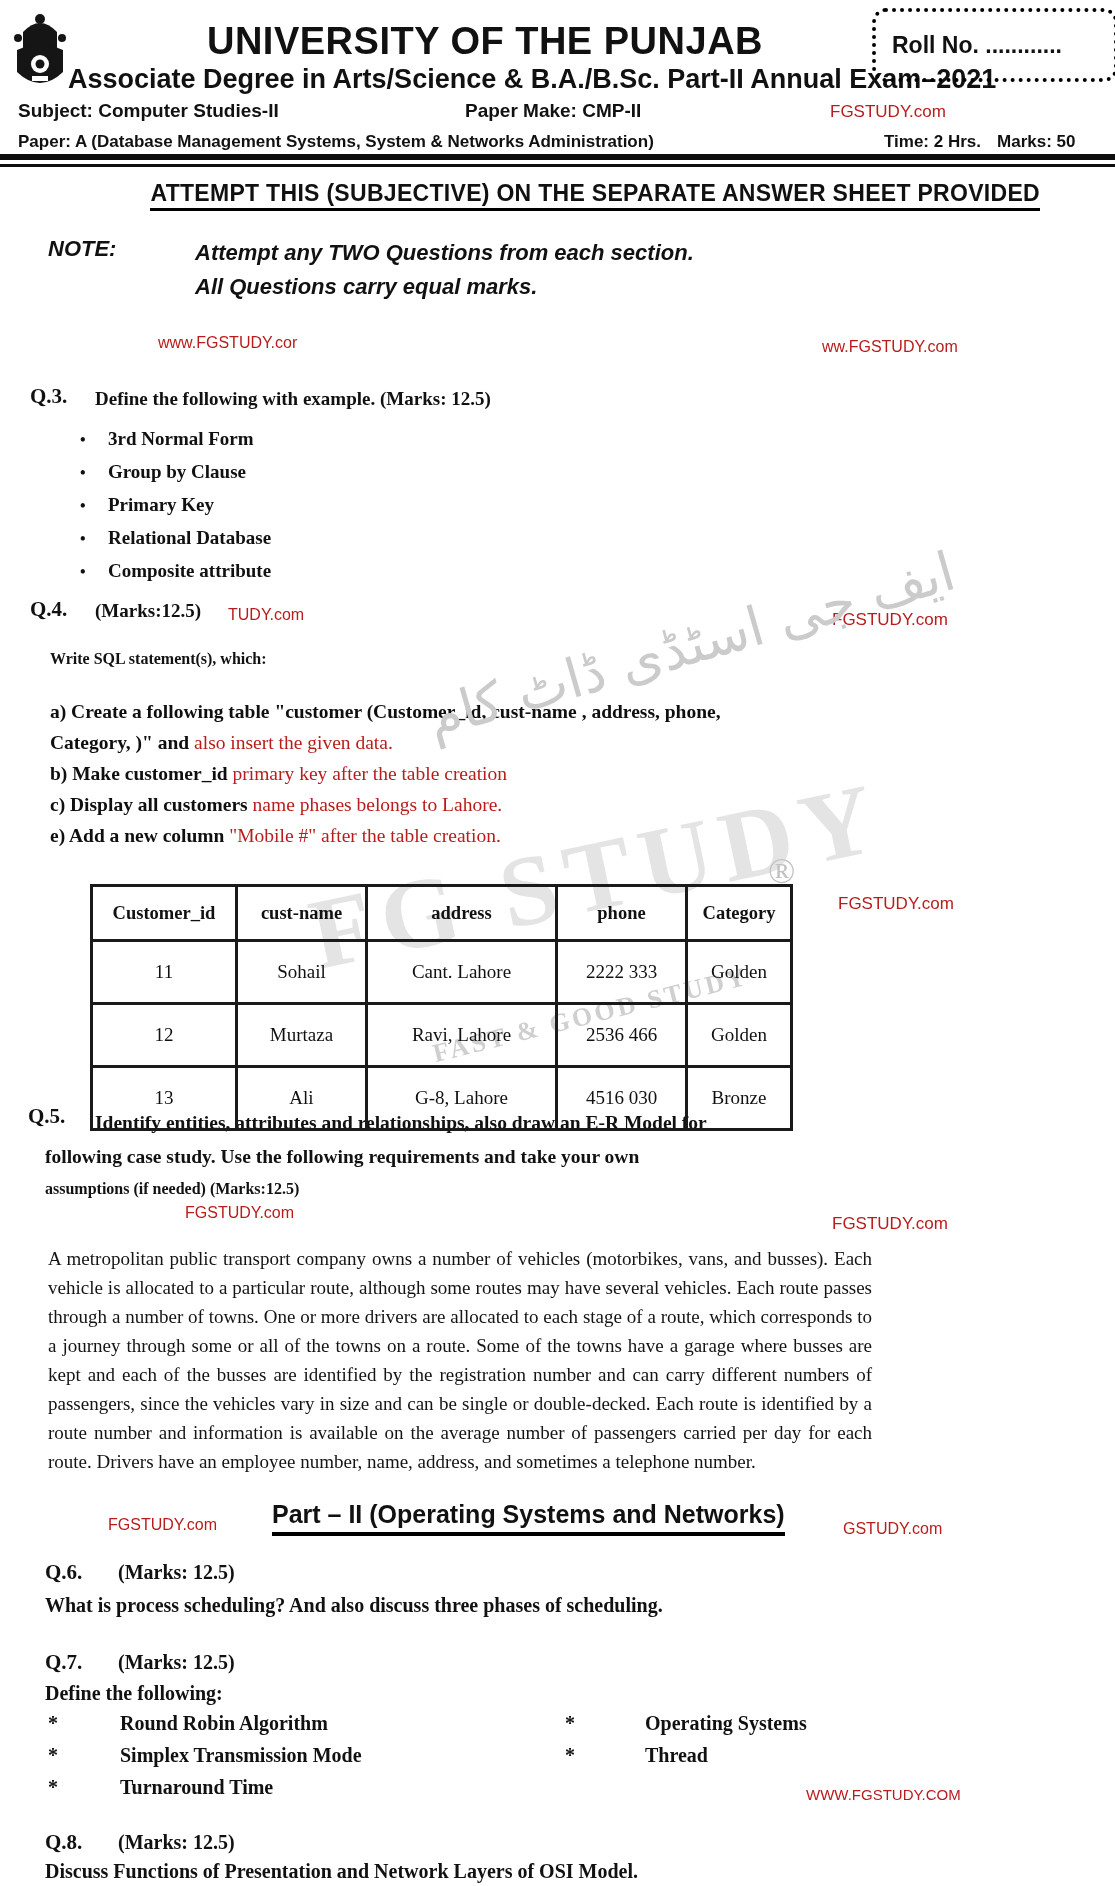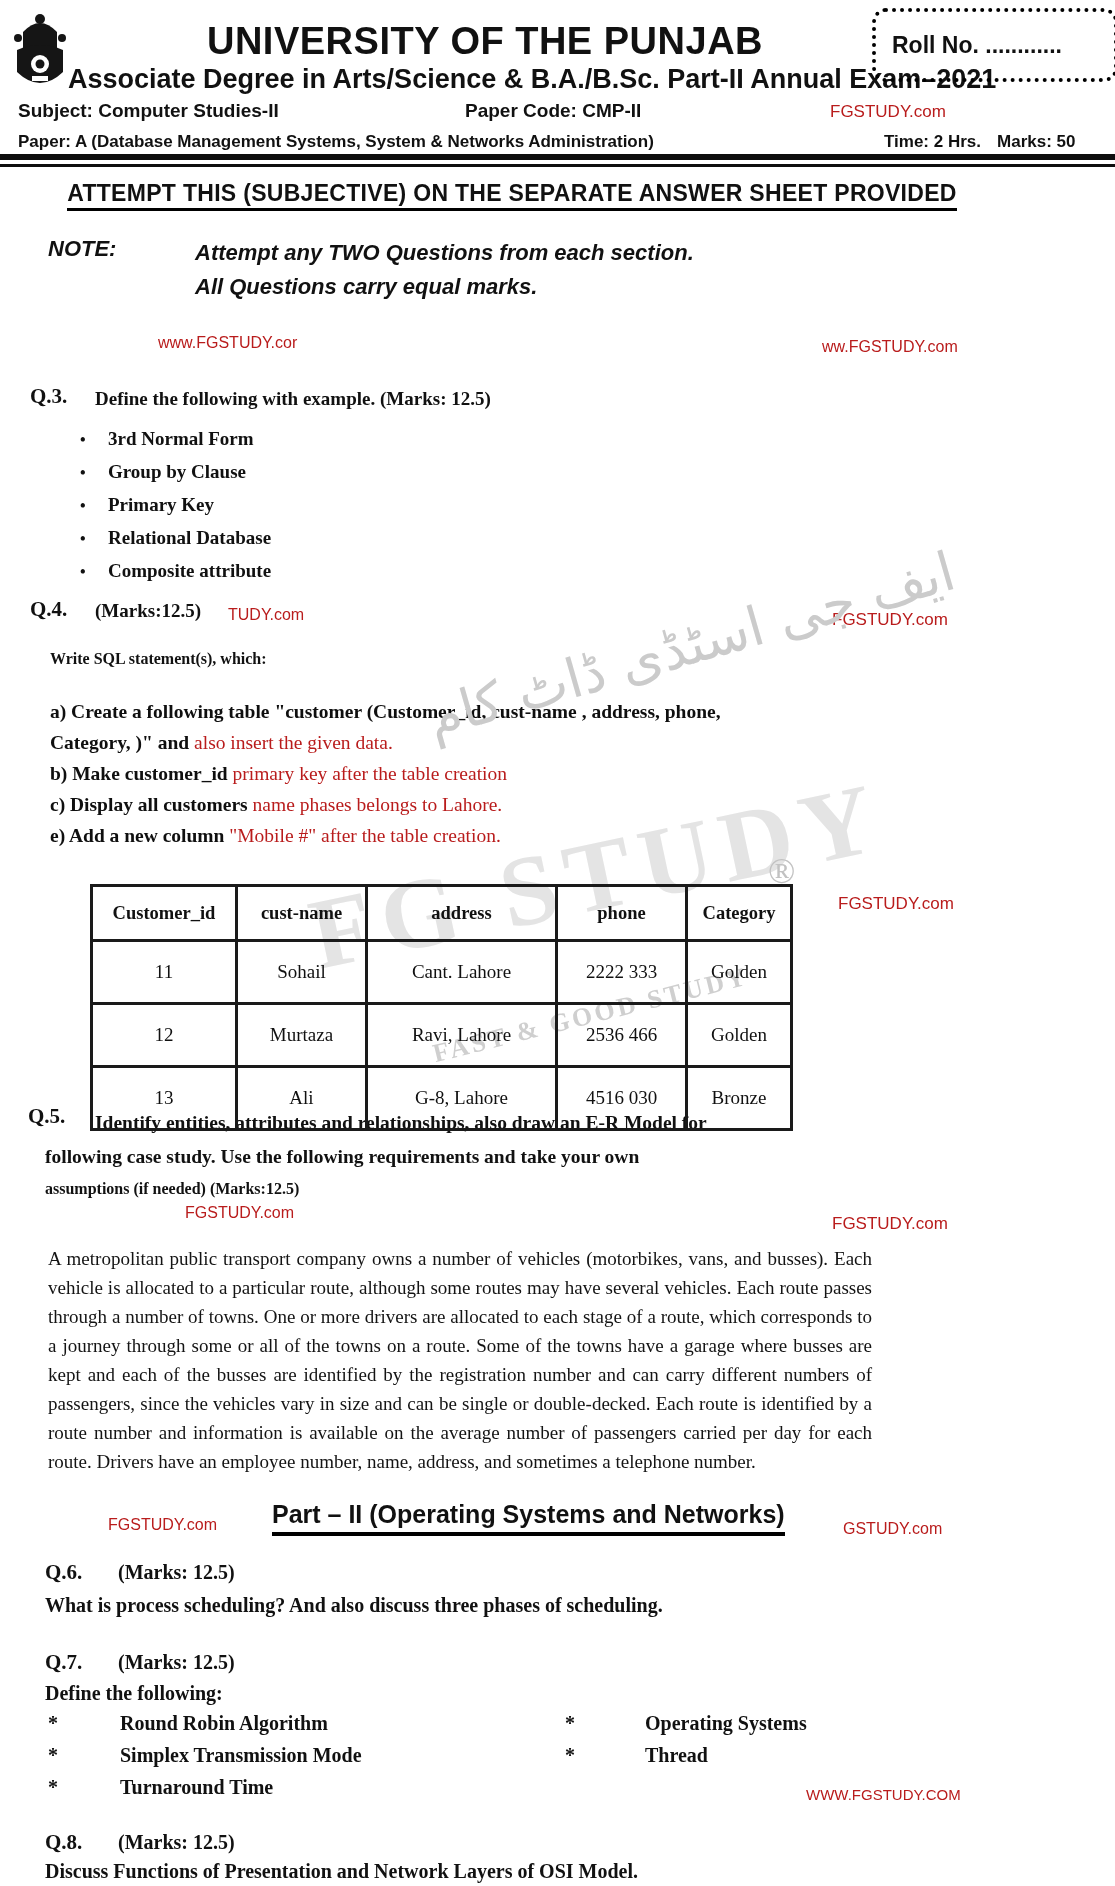--- a/index.html
+++ b/index.html
@@ -17,21 +17,21 @@
   #rollbox{left:872px;top:8px;width:222px;height:66px;border:4px dotted #000;border-radius:14px;
            display:flex;align-items:center;padding-left:16px;font-weight:700;font-size:23px;}
   #subject{left:18px;top:100px;font-weight:700;font-size:19px;}
   #papercode{left:465px;top:100px;font-weight:700;font-size:19px;}
   #hdr-stamp{left:830px;top:102px;}
   #paperline{left:18px;top:132px;font-weight:700;font-size:17px;}
   #timemarks{left:884px;top:132px;font-weight:700;font-size:17px;}
   #timemarks span{margin-right:16px;}
   #rule1{left:0;top:154px;width:1115px;height:6px;background:#0e0e0e;}
   #rule2{left:0;top:164px;width:1115px;height:3px;background:#0e0e0e;}
-  #banner{left:0;top:180px;width:1024px;text-align:center;}
+  #banner{left:16px;top:180px;width:1024px;text-align:right;}
   #banner span{font-weight:700;font-size:23px;border-bottom:3px solid #000;padding-bottom:2px;
                letter-spacing:.3px;}
   
   #note-label{left:48px;top:236px;font-style:italic;font-weight:700;font-size:22px;}
   #note-lines{left:195px;top:236px;font-style:italic;font-weight:700;font-size:22px;line-height:34px;}
   
   .part-title{font-weight:700;font-size:25px;border-bottom:4px solid #000;padding-bottom:3px;
               white-space:nowrap;}
   #p1-stamp-l{left:158px;top:334px;}
   #p1-title{left:290px;top:318px;}
@@ -109,21 +109,21 @@
     <circle cx="30" cy="52" r="9" fill="#ffffff"></circle>
     <circle cx="30" cy="52" r="4.5" fill="#151515"></circle>
     <rect x="22" y="64" width="16" height="5" fill="#ffffff"></rect>
   </svg>
   <div class="abs sans" id="title">UNIVERSITY OF THE PUNJAB</div>
   <div class="abs sans" id="subtitle">Associate Degree in Arts/Science &amp; B.A./B.Sc. Part-II Annual Exam–2021</div>
   <div class="abs sans" id="rollbox">
     <span>Roll No. ............</span>
   </div>
   <div class="abs sans" id="subject">Subject: Computer Studies-II</div>
-  <div class="abs sans" id="papercode">Paper Code: CMP-II</div>
+  <div class="abs sans" id="papercode">Paper Make: CMP-II</div>
   <div class="abs stamp" id="hdr-stamp">FGSTUDY.com</div>
   <div class="abs sans" id="paperline">Paper: A (Database Management Systems, System &amp; Networks Administration)</div>
   <div class="abs sans" id="timemarks">
     <span>Time: 2 Hrs.</span><span>Marks: 50</span>
   </div>
   <div class="abs" id="rule1"></div>
   <div class="abs" id="rule2"></div>
 
   <div class="abs sans" id="banner">
     <span>ATTEMPT THIS (SUBJECTIVE) ON THE SEPARATE ANSWER SHEET PROVIDED</span>

